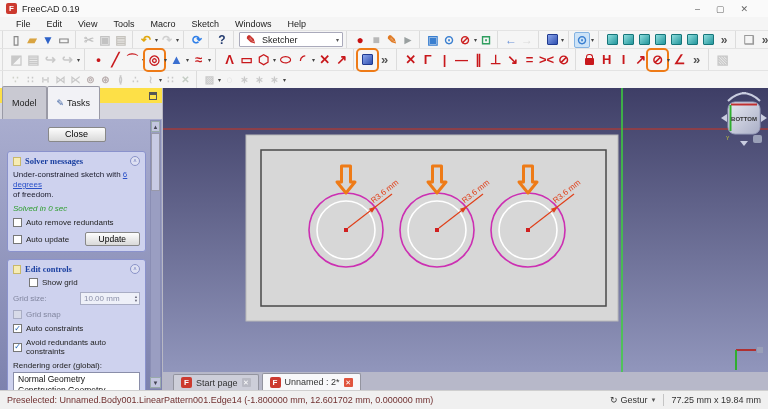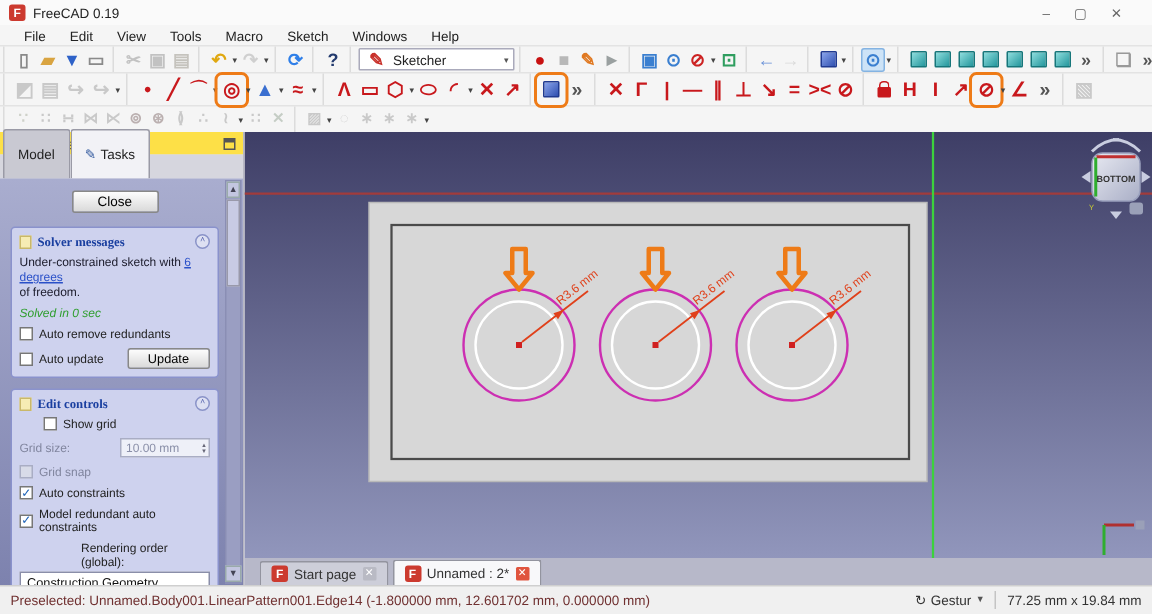--- a/index.html
+++ b/index.html
@@ -371,24 +371,25 @@
         <div class="chk-row">
           <span class="chk disabled"></span>
           <span class="muted">Grid snap</span>
         </div>
         <div class="chk-row">
           <span class="chk">✓</span>
           <span>Auto constraints</span>
         </div>
         <div class="chk-row">
           <span class="chk">✓</span>
-          <span>Model redundant auto constraints</span>
-        </div>
-        <div style="margin-top:5px;margin-left:41px;">Rendering order (global):</div>
+          <span>Avoid redundants auto constraints</span>
+        </div>
+        <div style="margin-top:5px;">Rendering order (global):</div>
         <div class="listbox">
+          <div>Normal Geometry</div>
           <div>Construction Geometry</div>
 
         </div>
       </div>
 
       <div class="v-scroll">
         <div class="v-arrow">▲</div>
         <div class="v-thumb"></div>
         <div class="v-arrow bottom">▼</div>
       </div>

